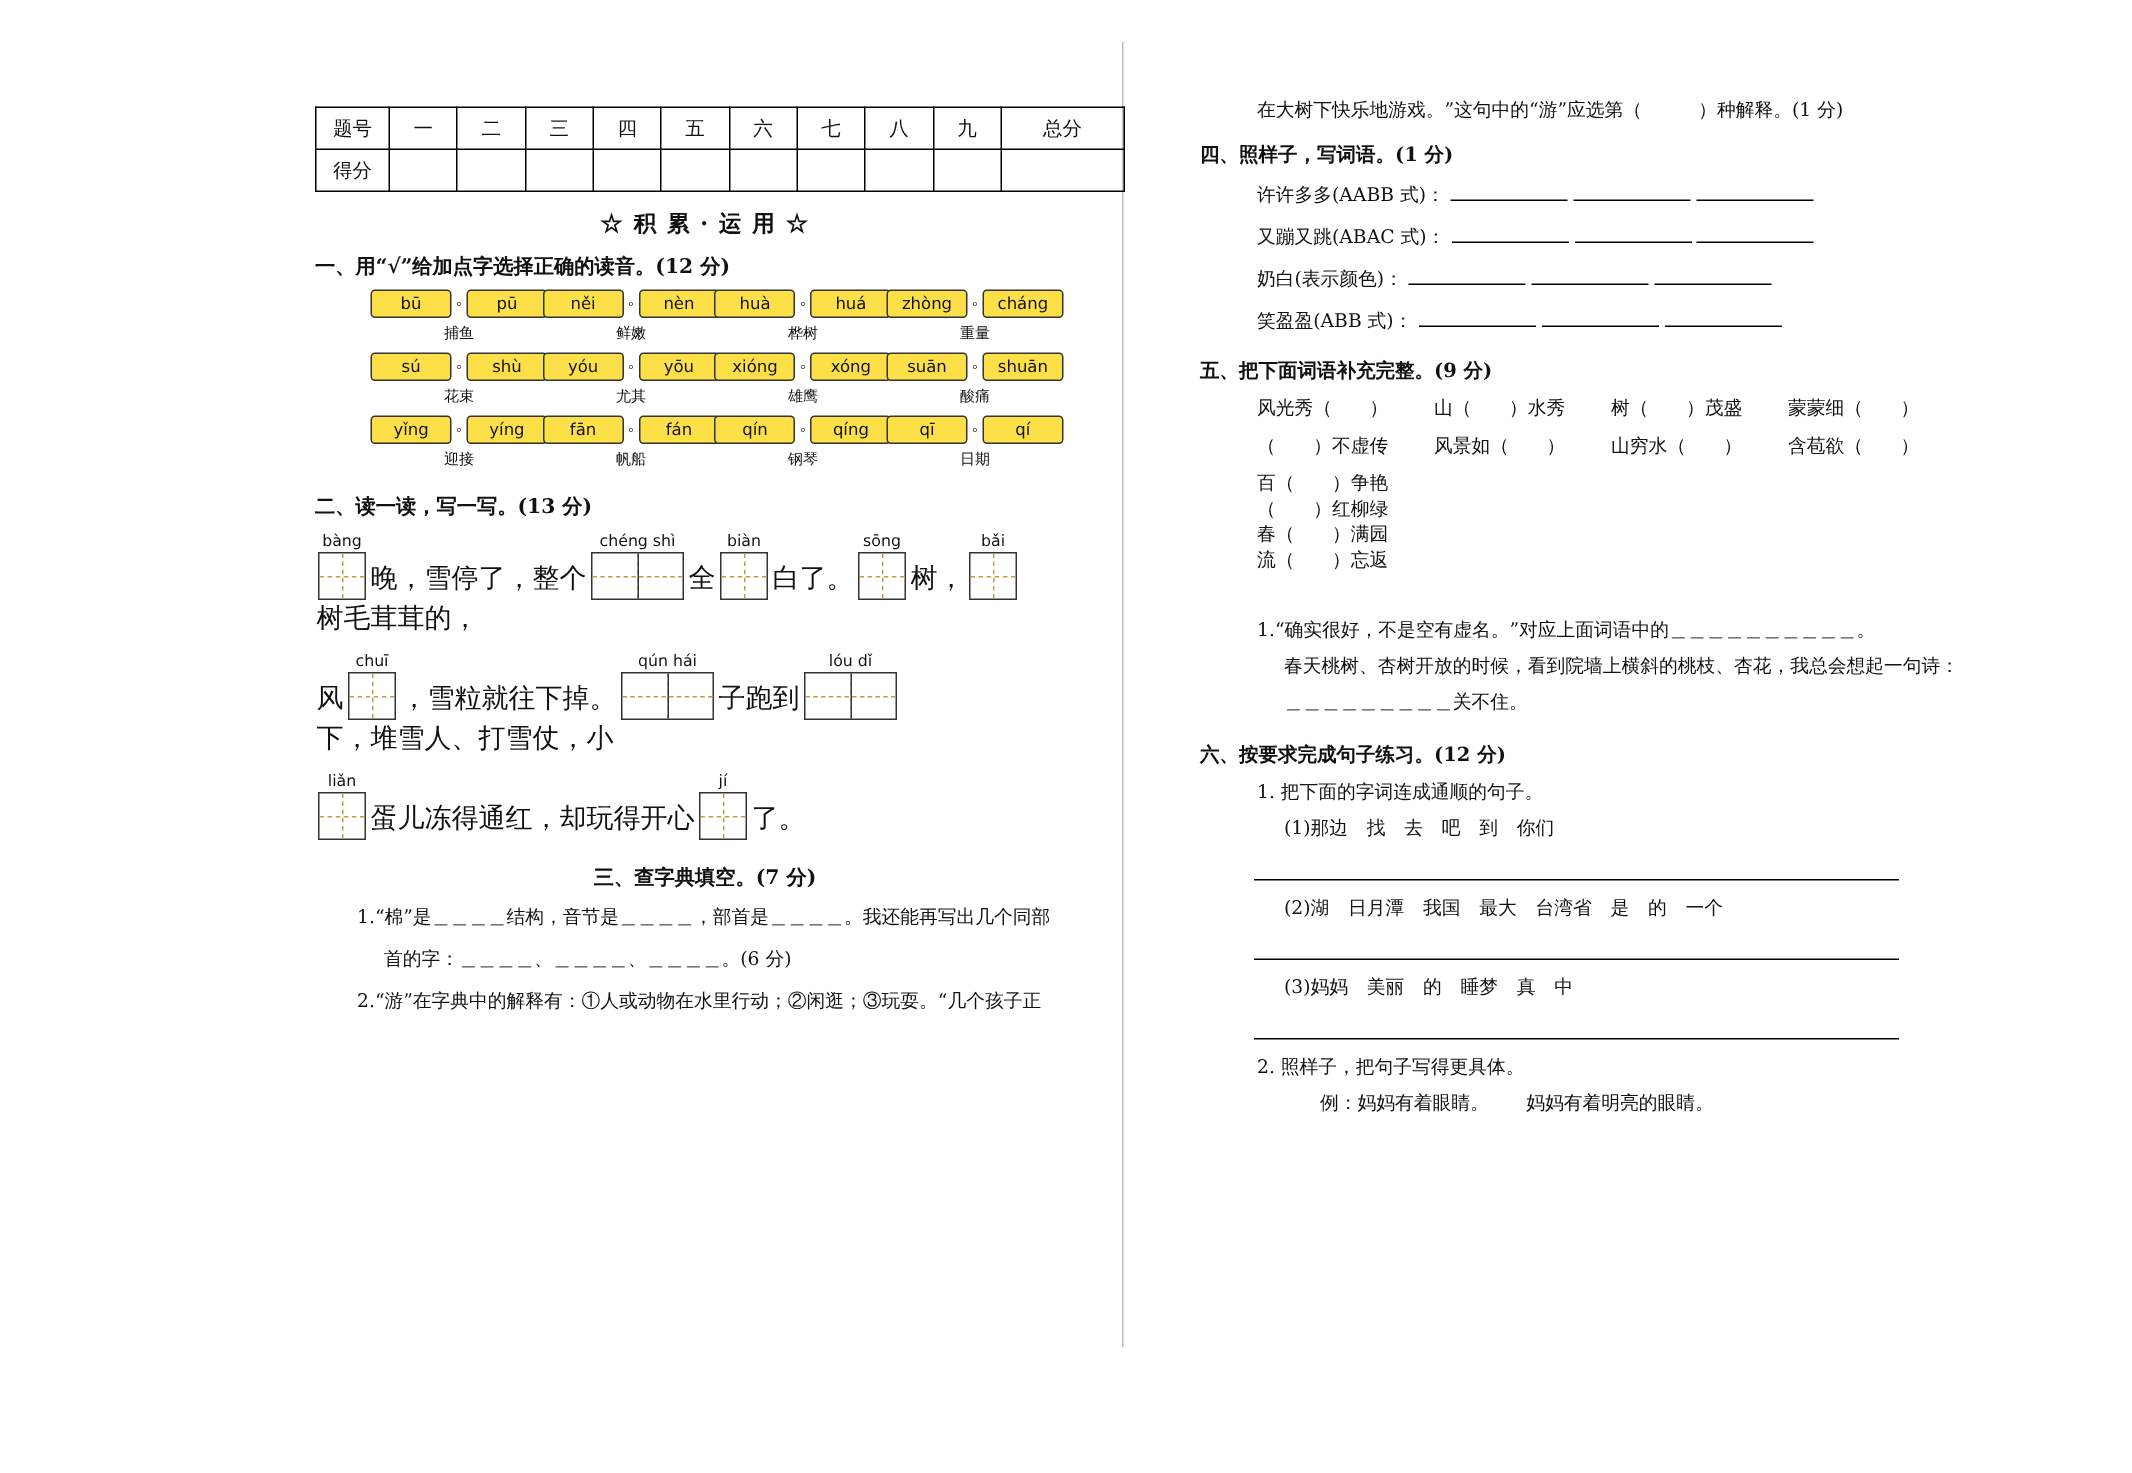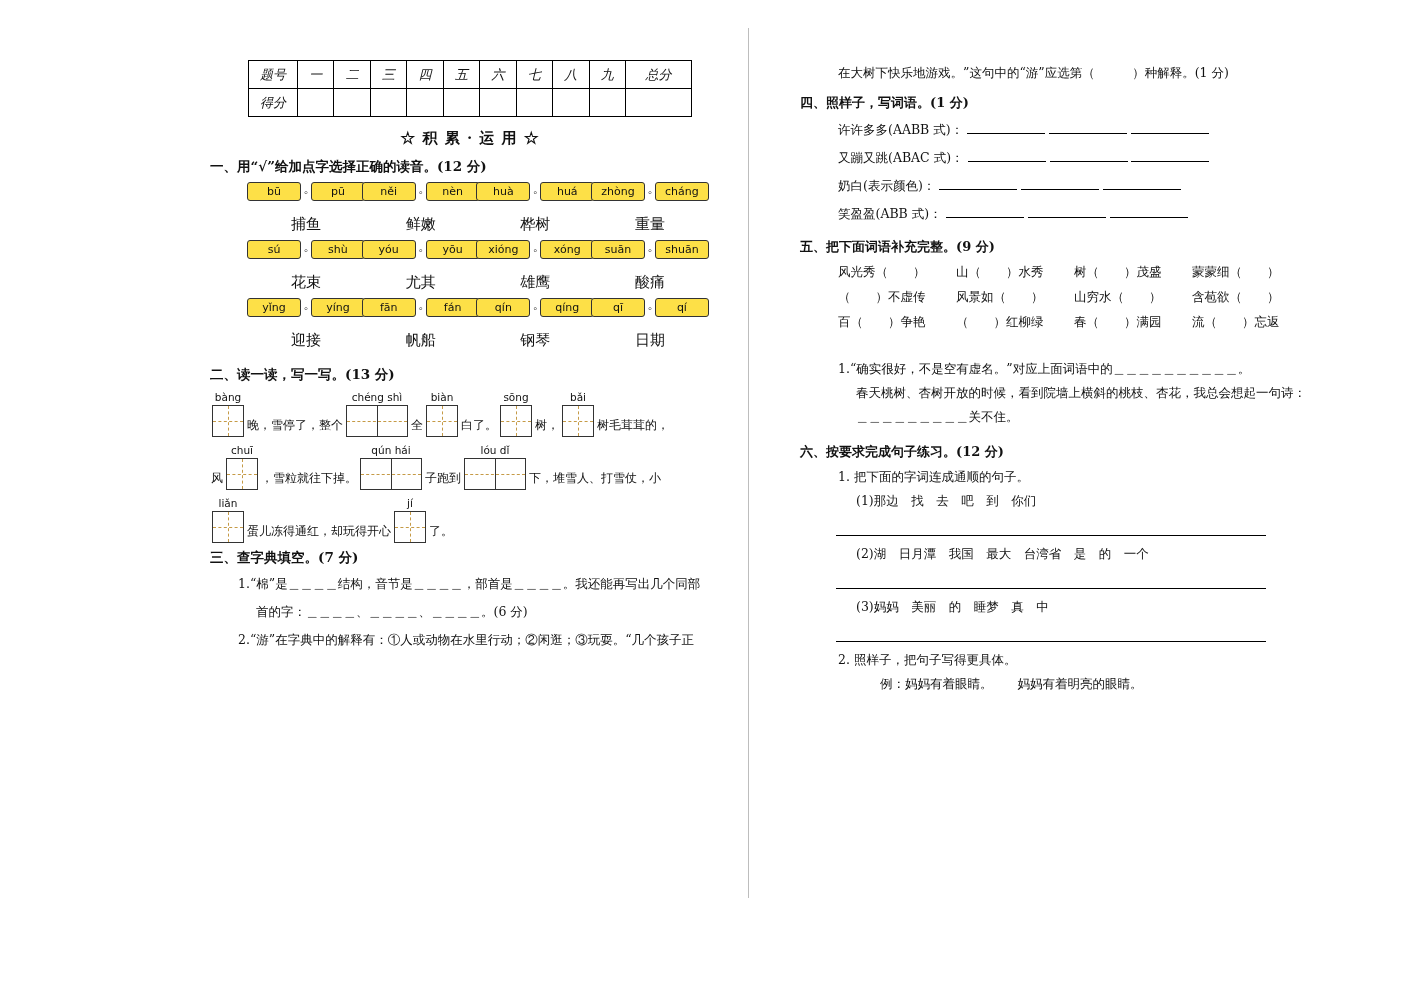--- a/index.html
+++ b/index.html
@@ -19,58 +19,57 @@
   .left{position:absolute;left:210px;top:40px;width:520px;}
   .title-bar{
     width:330px;margin:0 auto;background:#e9e9e9;border-radius:14px;
     text-align:center;padding:6px 0 7px 0;
   }
   .title-bar span{
     font-family:"DejaVu Serif", serif;
     font-weight:bold;font-size:18px;letter-spacing:3px;
   }
   table.score{
-    border-collapse:collapse;margin:20px auto 0 auto;width:444px;
+    border-collapse:collapse;margin:31px auto 0 auto;width:540px;
     font-size:13px;
-    font-style:italic;
   }
   table.score td{
     border:1px solid #000;height:25px;text-align:center;vertical-align:middle;
     font-family:"DejaVu Serif", serif;
   }
   table.score td.lead{width:46px;}
   .sect-center{
     text-align:center;font-size:15px;font-weight:bold;margin:12px 0 10px 0;
     font-family:"DejaVu Serif", serif;letter-spacing:1px;
   }
   .q-head{font-size:13.5px;font-weight:bold;margin:8px 0 4px 0;font-family:"DejaVu Serif", serif;}
   
   .pyrow{display:flex;justify-content:space-between;margin:6px 0 2px 0;padding:0 24px 0 40px;}
   .pygroup{text-align:center;width:112px;}
   .pypair{display:flex;align-items:center;justify-content:center;gap:3px;}
   .pybox{
     border:1px solid #333;border-radius:3px;min-width:42px;padding:2px 5px;
     font-size:11px;font-family:"DejaVu Sans", sans-serif;text-align:center;background:#fde047;
   }
   .pysep{font-size:11px;}
-  .pyword{font-size:15px;margin-top:14px;font-family:Liberation Serif, serif;}
+  .pyword{font-size:10px;margin-top:3px;font-family:Liberation Serif, serif;}
   
   .tzg{
     width:30px;height:30px;border:1px solid #333;position:relative;display:inline-block;
     vertical-align:middle;background:#fff;
   }
   .tzg:before,.tzg:after{content:"";position:absolute;background:transparent;}
   .tzg:before{left:50%;top:0;bottom:0;width:0;border-left:1px dashed #c59a46;}
   .tzg:after{top:50%;left:0;right:0;height:0;border-top:1px dashed #c59a46;}
   .tzg.two{width:60px;}
   .tzg.two .mid{position:absolute;left:50%;top:0;bottom:0;border-left:1px solid #333;}
   .writerow{margin:6px 0 2px 0;display:flex;align-items:flex-end;flex-wrap:wrap;font-size:12.5px;}
   .wcell{display:inline-block;text-align:center;margin:0 2px;}
   .wcell .py{font-size:10.5px;font-family:"DejaVu Sans",sans-serif;height:13px;}
-  .wtext{font-size:12px;font-family:Liberation Serif, serif;padding:0 1px 3px 1px;}
+  .wtext{font-size:18px;font-family:Liberation Serif, serif;padding:0 1px 3px 1px;}
   .para{font-size:12.5px;line-height:26px;font-family:"DejaVu Serif", serif;margin:2px 0;}
   .indent1{margin-left:28px;}
   .indent2{margin-left:46px;}
   
   .right{position:absolute;left:800px;top:58px;width:560px;font-size:12.5px;
          font-family:"DejaVu Serif", serif;}
   .right .q-head{font-size:13px;}
   .fillrow{margin:7px 0 0 0;line-height:20px;}
   .blank-s{display:inline-block;border-bottom:1px solid #000;width:78px;height:14px;}
   .longline{display:block;border-bottom:1px solid #000;width:430px;height:16px;margin:6px 0 6px 36px;}
@@ -282,21 +281,21 @@
         <span class="tzg"></span>
       </span>
       <span class="wtext">蛋儿冻得通红，却玩得开心</span>
       <span class="wcell">
         <span class="py">jí</span><br>
         <span class="tzg"></span>
       </span>
       <span class="wtext">了。</span>
     </div>
 
-    <div class="q-head" style="margin-top:6px;">三、查字典填空。(7 分)</div>
+    <div class="q-head" style="margin-top:16px;text-align:center;">三、查字典填空。(7 分)</div>
     <div class="para indent1">1.“棉”是＿＿＿＿结构，音节是＿＿＿＿，部首是＿＿＿＿。我还能再写出几个同部</div>
     <div class="para indent2">首的字：＿＿＿＿、＿＿＿＿、＿＿＿＿。(6 分)</div>
     <div class="para indent1">2.“游”在字典中的解释有：①人或动物在水里行动；②闲逛；③玩耍。“几个孩子正</div>
   </div>
 
   <div class="right">
 
     <div class="para" style="margin-left:38px;">在大树下快乐地游戏。”这句中的“游”应选第（　　　）种解释。(1 分)</div>
 
     <div class="q-head">四、照样子，写词语。(1 分)</div>
@@ -331,21 +330,21 @@
       <span class="it">山（　　）水秀</span>
       <span class="it">树（　　）茂盛</span>
       <span class="it">蒙蒙细（　　）</span>
     </div>
     <div class="idiomrow" style="margin-left:38px;">
       <span class="it">（　　）不虚传</span>
       <span class="it">风景如（　　）</span>
       <span class="it">山穷水（　　）</span>
       <span class="it">含苞欲（　　）</span>
     </div>
-    <div class="idiomrow" style="margin-left:38px;">
+    <div class="idiomrow" style="margin-left:38px;flex-direction:column;">
       <span class="it">百（　　）争艳</span>
       <span class="it">（　　）红柳绿</span>
       <span class="it">春（　　）满园</span>
       <span class="it">流（　　）忘返</span>
     </div>
 
     <div class="smallnote" style="margin:26px 0 0 38px;">1.“确实很好，不是空有虚名。”对应上面词语中的＿＿＿＿＿＿＿＿＿＿。</div>
     <div class="smallnote" style="margin:0 0 0 56px;">春天桃树、杏树开放的时候，看到院墙上横斜的桃枝、杏花，我总会想起一句诗：</div>
     <div class="smallnote" style="margin:0 0 0 56px;">＿＿＿＿＿＿＿＿＿关不住。</div>
 

